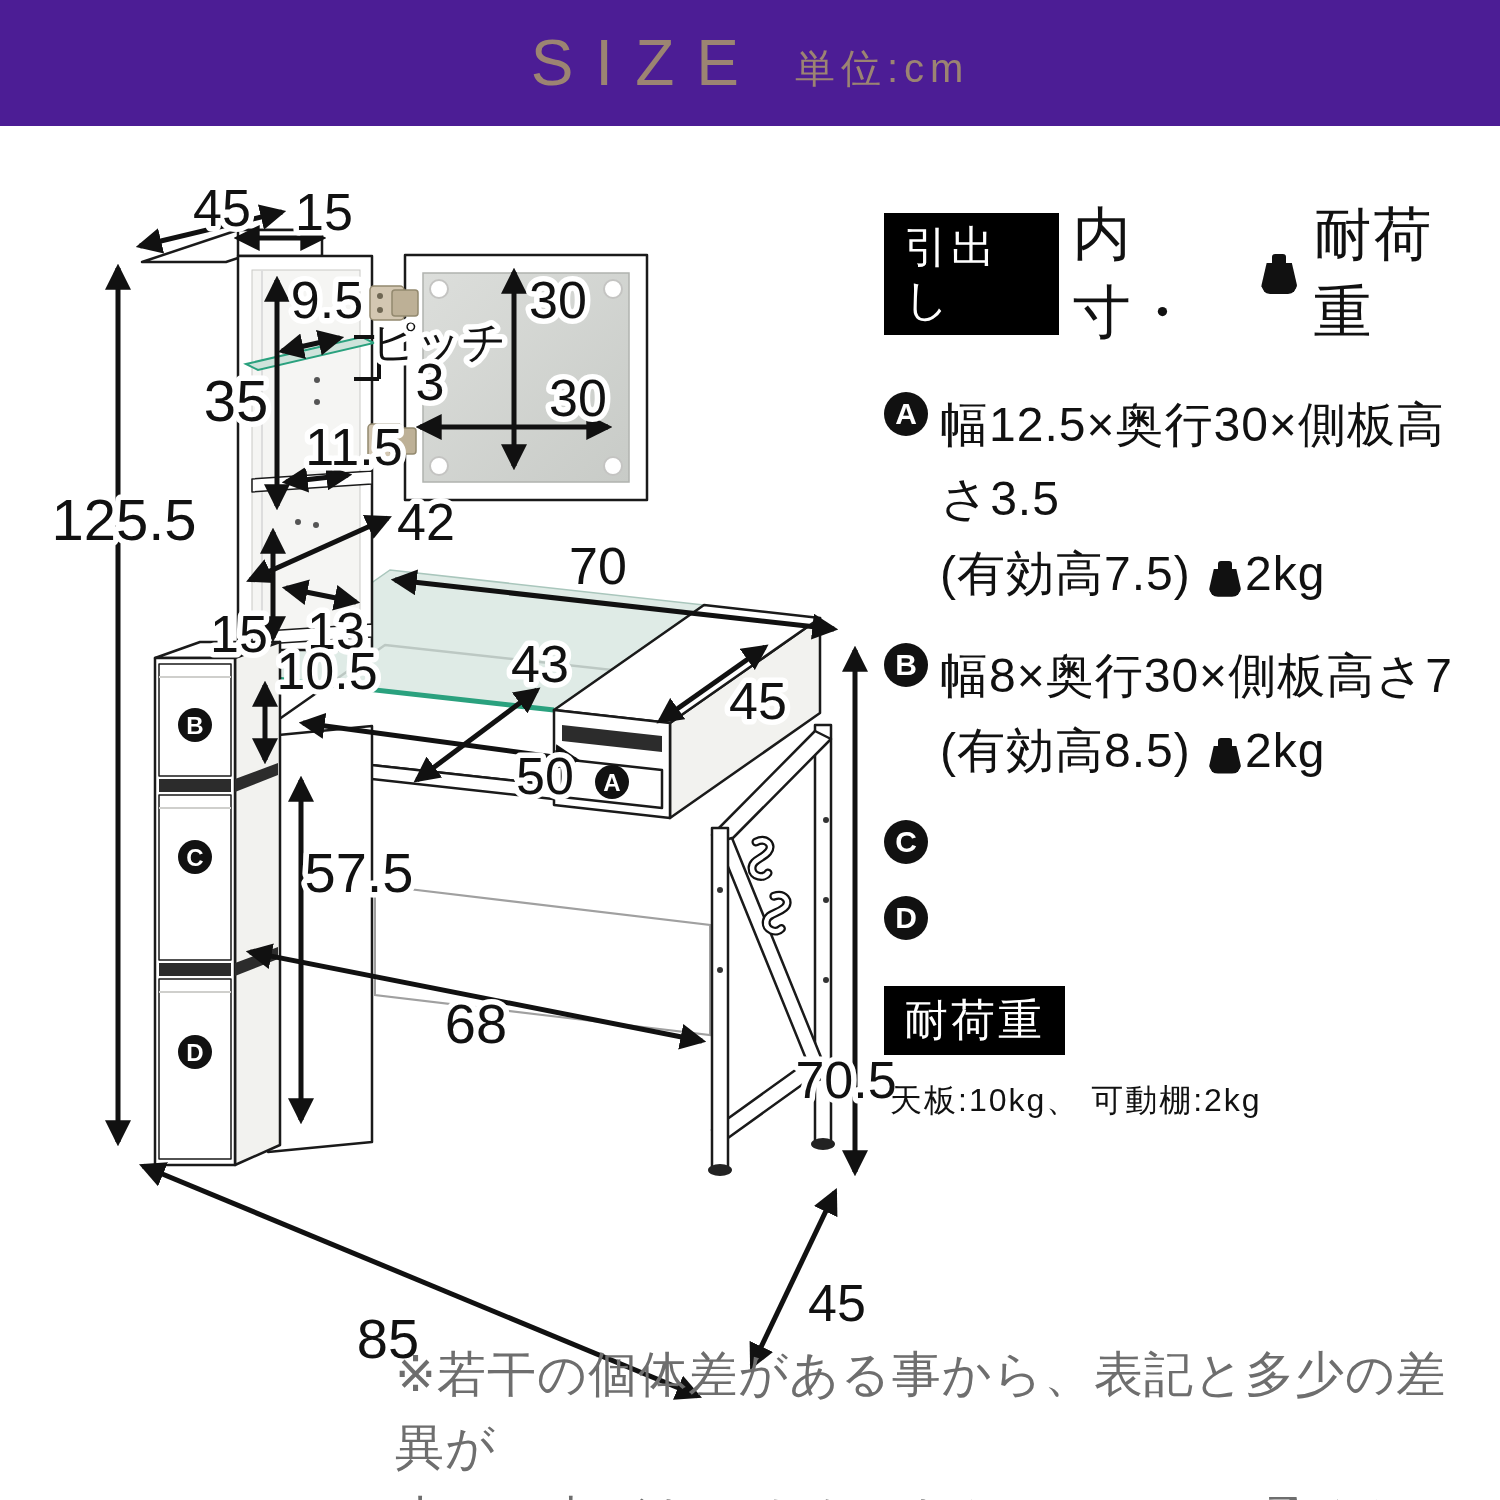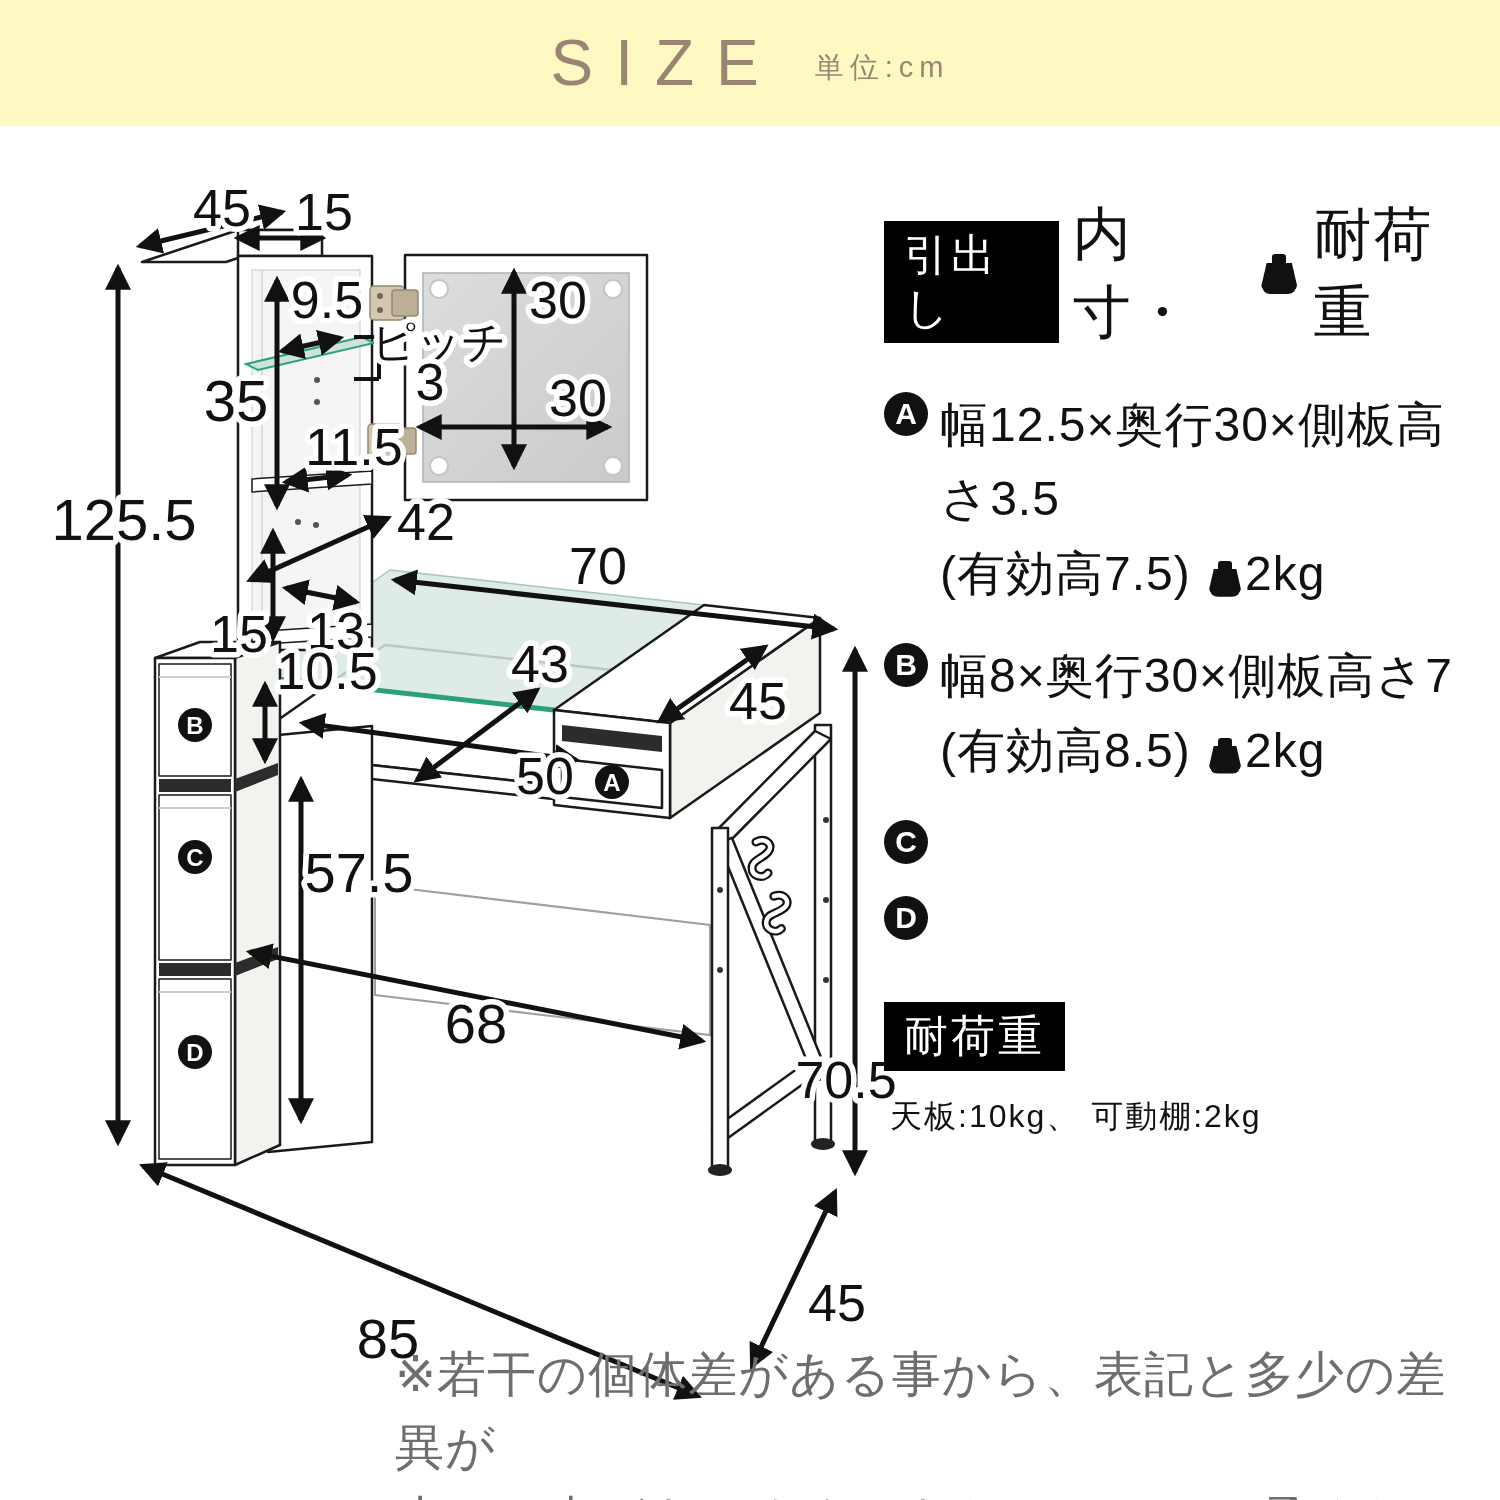--- a/index.html
+++ b/index.html
@@ -1,27 +1,27 @@
 <!DOCTYPE html>
 <html><head>
 <meta charset="utf-8">
 <style>
   html,body{margin:0;padding:0;background:#fff;}
   .page{position:relative;width:1500px;height:1500px;background:#fff;overflow:hidden;
         font-family:"Liberation Sans","DejaVu Sans",sans-serif;color:#111;}
   
-  .banner{position:absolute;left:0;top:0;width:1500px;height:126px;background:#fef9c3;
+  .banner{position:absolute;left:0;top:0;width:1500px;height:126px;background:#4c1d95;
           display:flex;align-items:center;justify-content:center;gap:34px;}
   .banner-title{font-size:64px;letter-spacing:22px;color:#9c8472;font-weight:400;}
-  .banner-unit{font-size:29px;letter-spacing:6px;color:#9c8472;padding-top:10px;}
+  .banner-unit{font-size:40px;letter-spacing:6px;color:#9c8472;padding-top:10px;}
   
   .panel{position:absolute;left:884px;top:196px;width:600px;}
   .panel-head{display:flex;align-items:center;gap:14px;margin-bottom:36px;}
   .badge{display:inline-block;background:#000;color:#fff;font-size:44px;padding:8px 20px;
-         letter-spacing:3px;line-height:1.2;margin-top:16px;}
+         letter-spacing:3px;line-height:1.2;}
   .head-text{font-size:58px;letter-spacing:2px;}
   .wicon{position:relative;display:inline-block;width:36px;height:40px;vertical-align:-7px;margin:0 4px;}
   .wicon::before{content:"";position:absolute;top:0;left:11px;width:14px;height:12px;border-radius:3px;background:#111;}
   .wicon::after{content:"";position:absolute;bottom:0;left:0;width:36px;height:31px;background:#111;
                 border-radius:4px 4px 9px 9px;clip-path:polygon(15% 0,85% 0,100% 75%,88% 100%,12% 100%,0 75%);}
   .wicon.small{width:32px;height:36px;}
   .wicon.small::before{left:9px;}
   .wicon.small::after{width:32px;height:28px;}
   .item{display:flex;align-items:flex-start;gap:12px;margin-bottom:28px;}
   .lc{flex:0 0 auto;display:inline-flex;align-items:center;justify-content:center;width:44px;height:44px;

